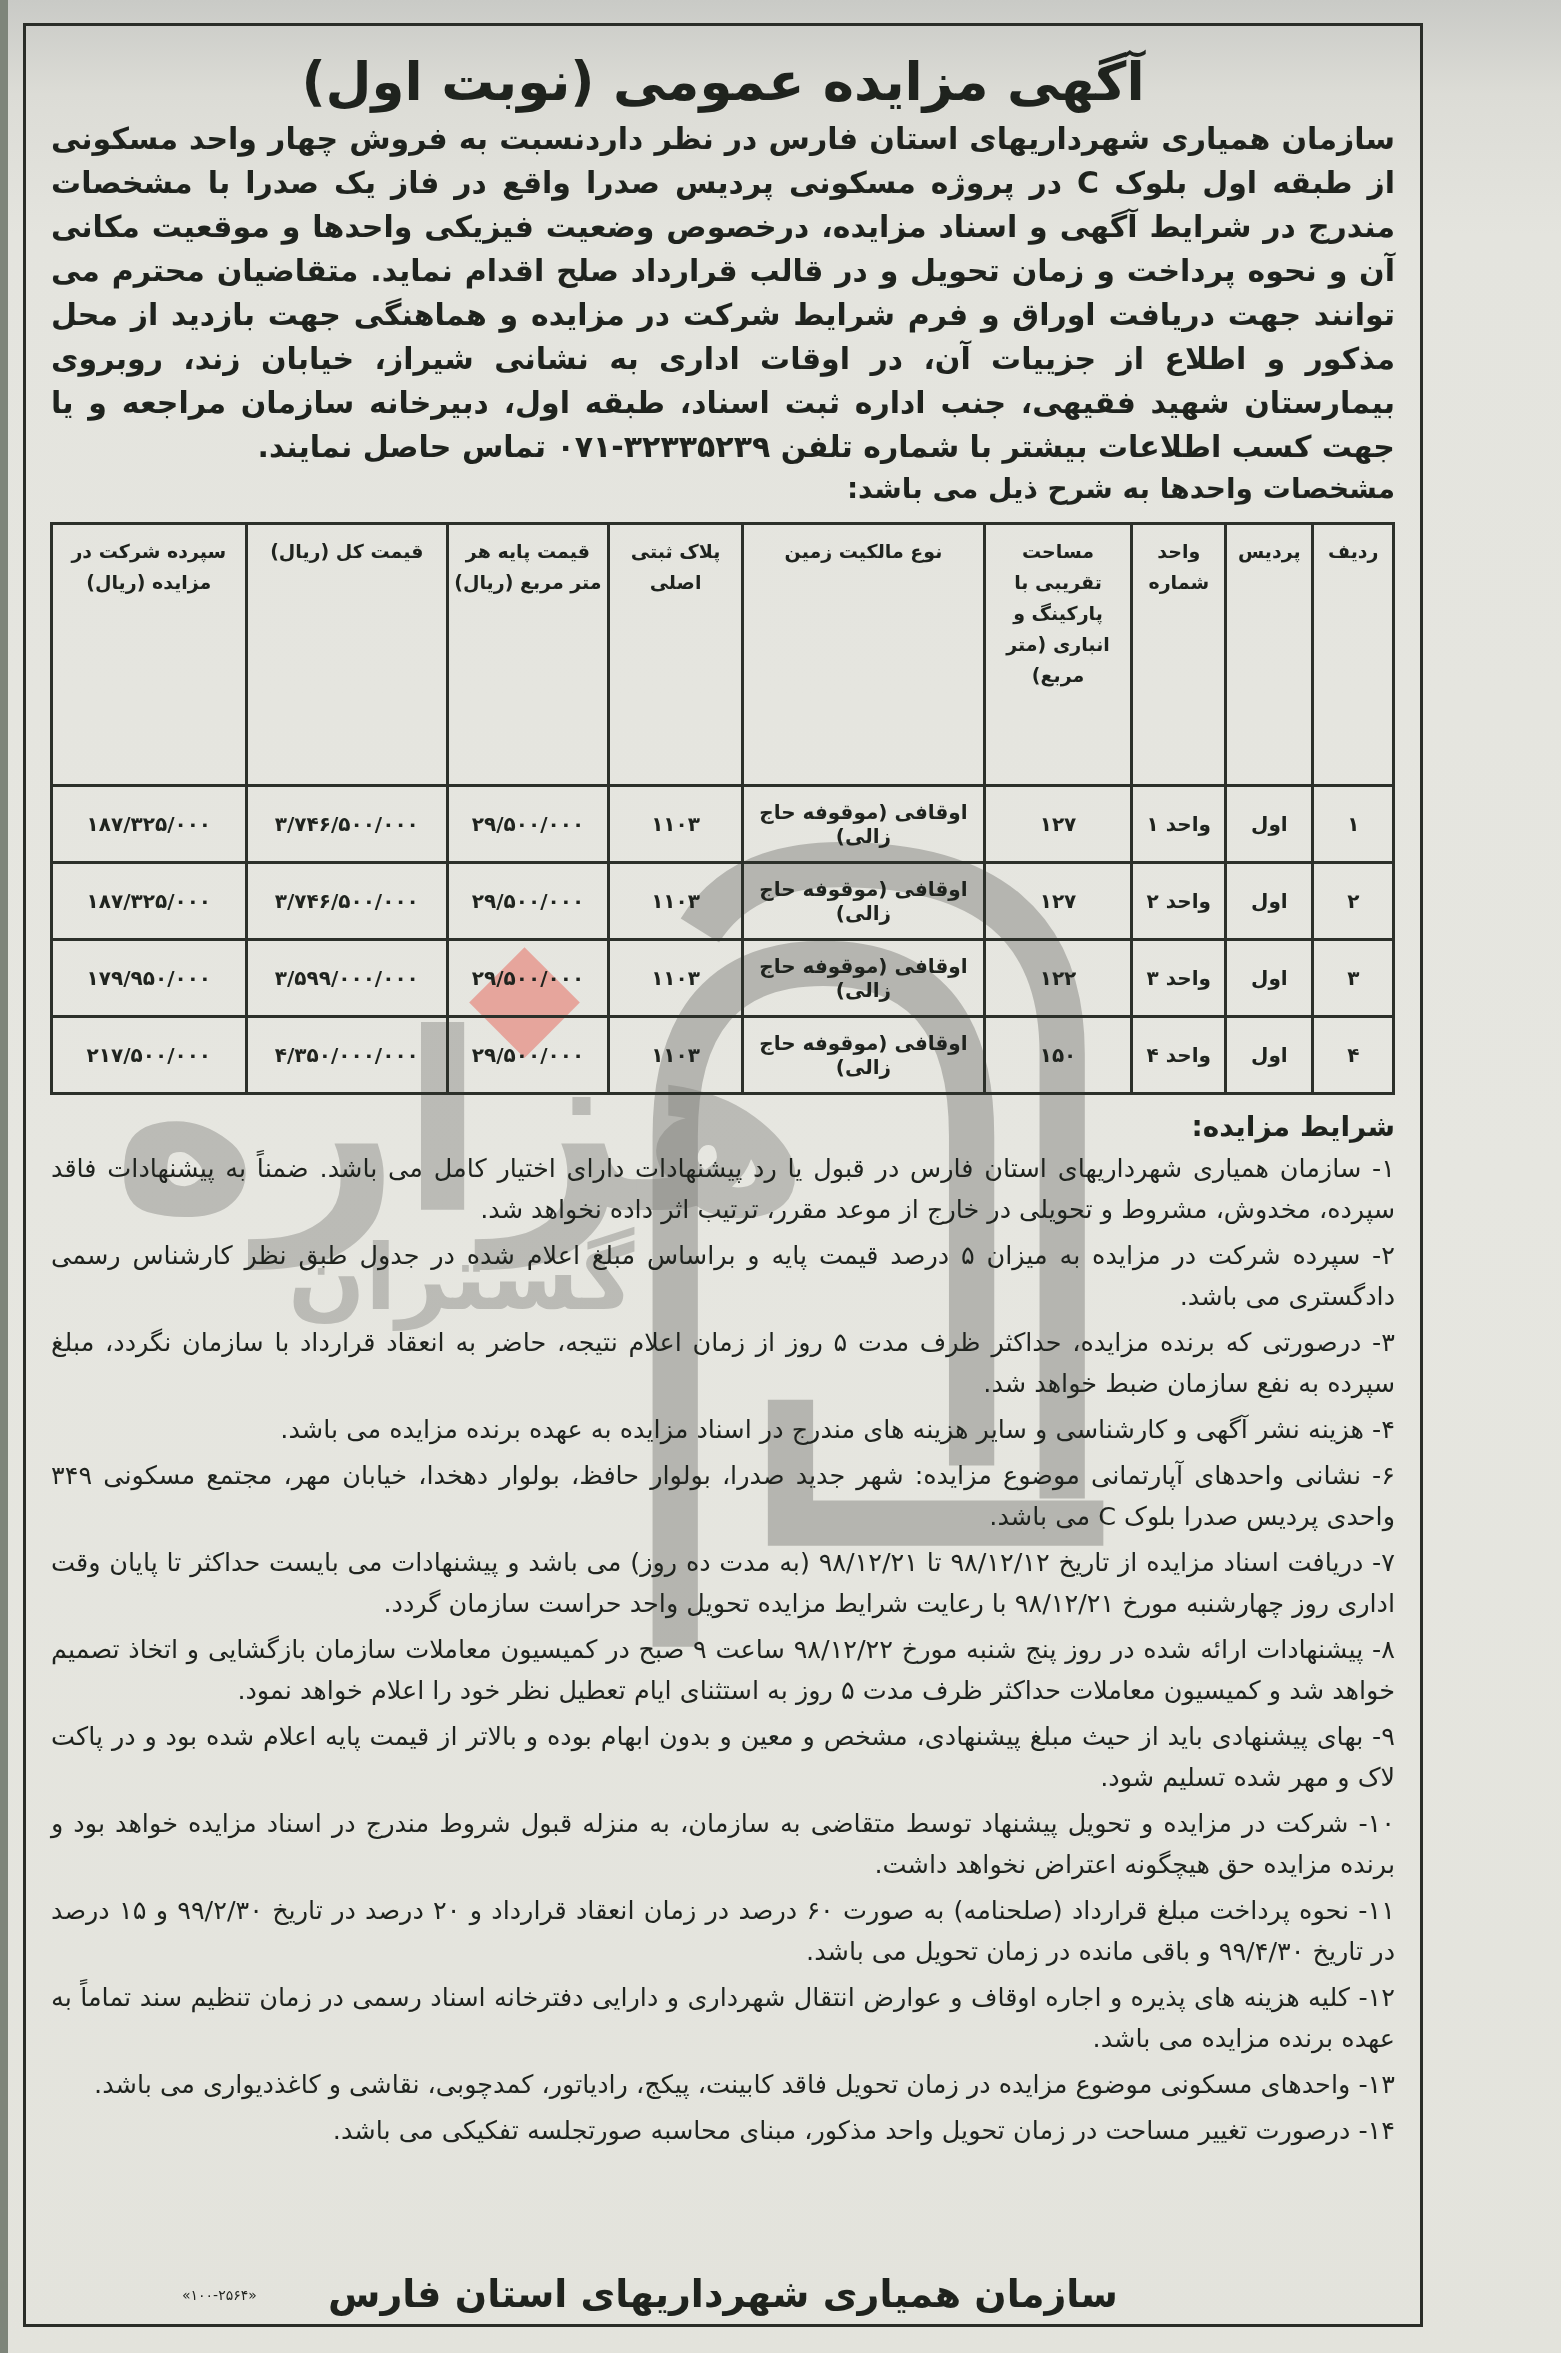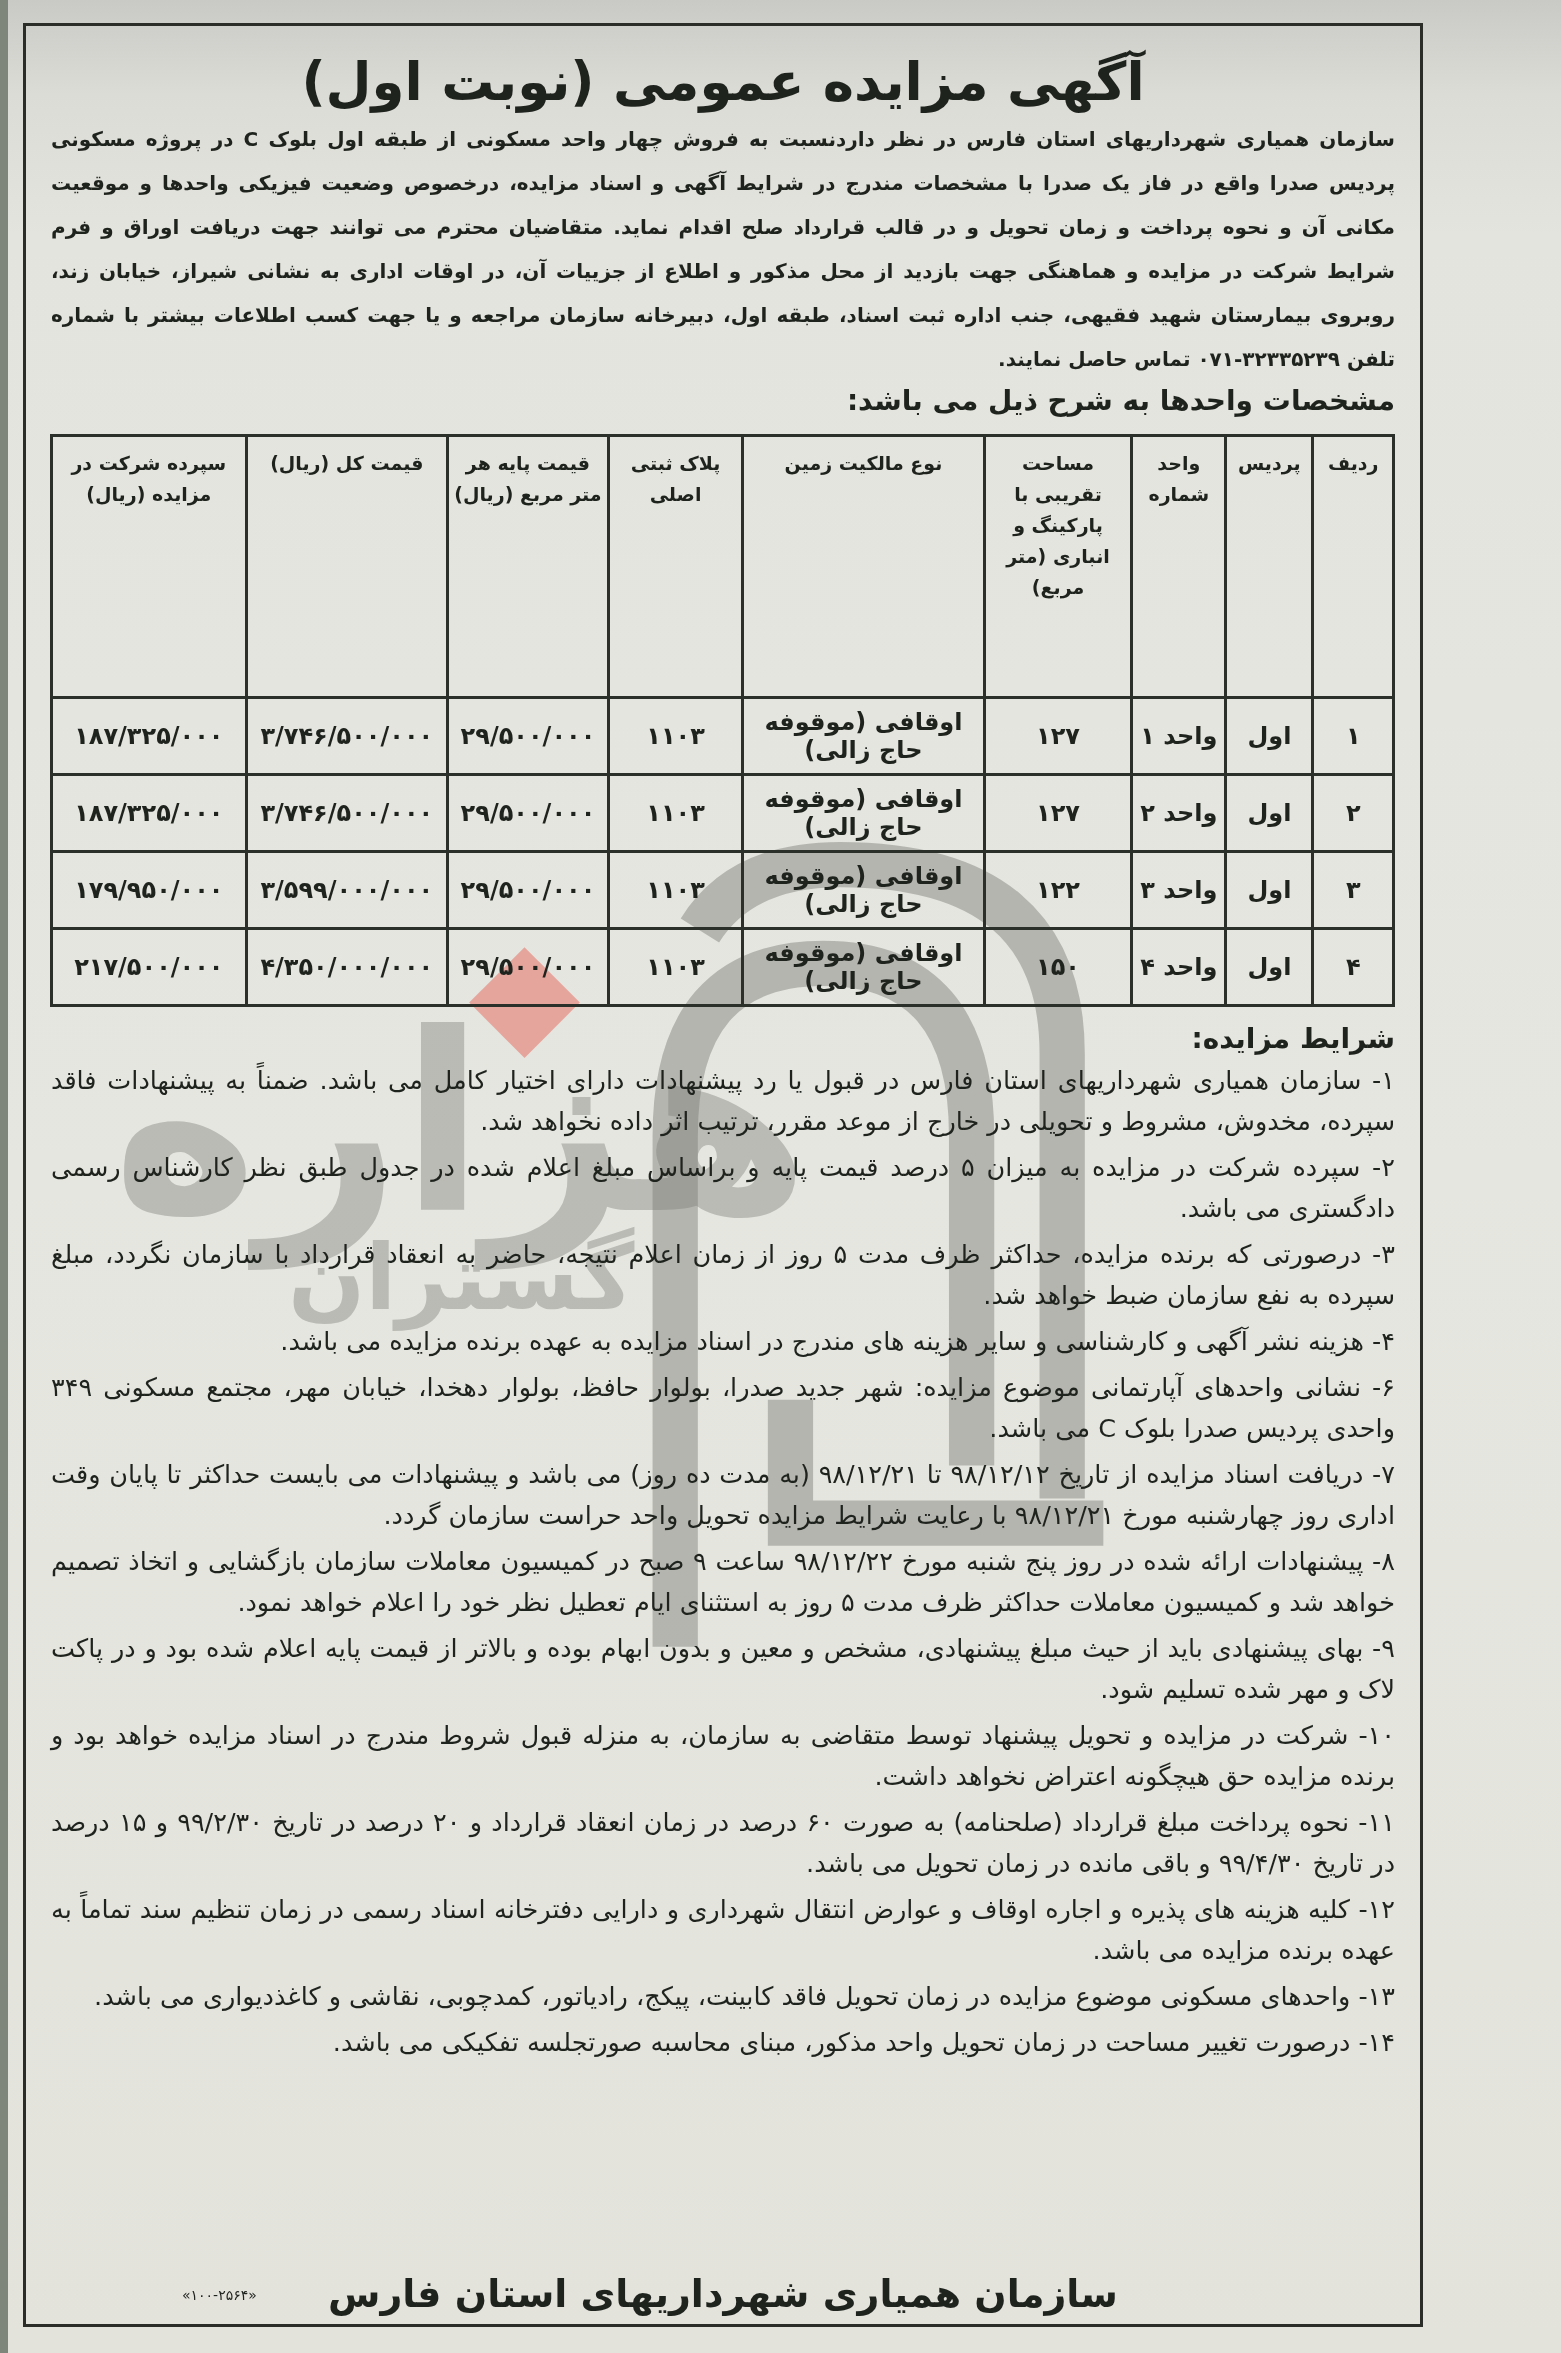--- a/index.html
+++ b/index.html
@@ -18,34 +18,34 @@
     position: absolute; left: 23px; top: 23px; width: 1400px; height: 2304px;
     border: 3.3px solid #2a2d28; box-sizing: border-box;
     direction: rtl; color: #1f231e;
   }
   .watermark { position: absolute; left: 0; top: 0; width: 1562px; height: 2354px; pointer-events: none; }
   .title {
     text-align: center; font-size: 53px; font-weight: bold; margin-top: 25px; letter-spacing: 0.8px;
     position: relative; z-index: 2;
   }
   .intro {
-    font-size: 20px; font-weight: bold; line-height: 44px; text-align: justify;
+    font-size: 30px; font-weight: bold; line-height: 44px; text-align: justify;
     padding: 5px 25px 0 25px; position: relative; z-index: 2;
   }
   .intro .phone { direction: ltr; unicode-bidi: embed; }
   .spec-heading { font-size: 28px; font-weight: bold; padding: 3.3px 25px 0 25px; position: relative; z-index: 2; }
   table.units {
     margin: 16.5px 25px 0 25px; width: calc(100% - 49px); border-collapse: collapse;
     position: relative; z-index: 2; table-layout: fixed;
   }
   table.units th, table.units td {
     border: 3.3px solid #2c302a; text-align: center; vertical-align: middle; font-weight: bold;
   }
   table.units th { font-size: 19px; line-height: 31px; height: 247px; vertical-align: top; padding-top: 11.5px; }
-  table.units td { font-size: 24px; height: 72px; direction: ltr; }
+  table.units td { font-size: 20px; height: 72px; direction: ltr; }
   table.units td.rtl { direction: rtl; }
   .conditions-title { font-size: 28px; font-weight: bold; padding: 15px 25px 0 25px; position: relative; z-index: 2; }
   .cond {
     font-size: 25.5px; line-height: 41px; padding: 5px 25px 0 25px; text-align: justify;
     position: relative; z-index: 2;
   }
   .footer-sign {
     position: absolute; bottom: 8.2px; right: 0; left: 0; text-align: center;
     font-size: 38px; font-weight: bold; z-index: 2;
   }

